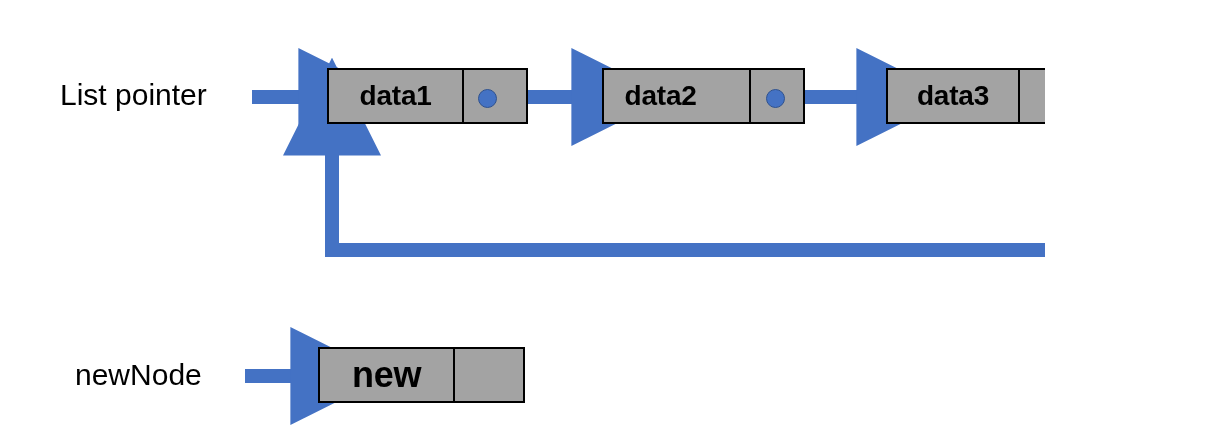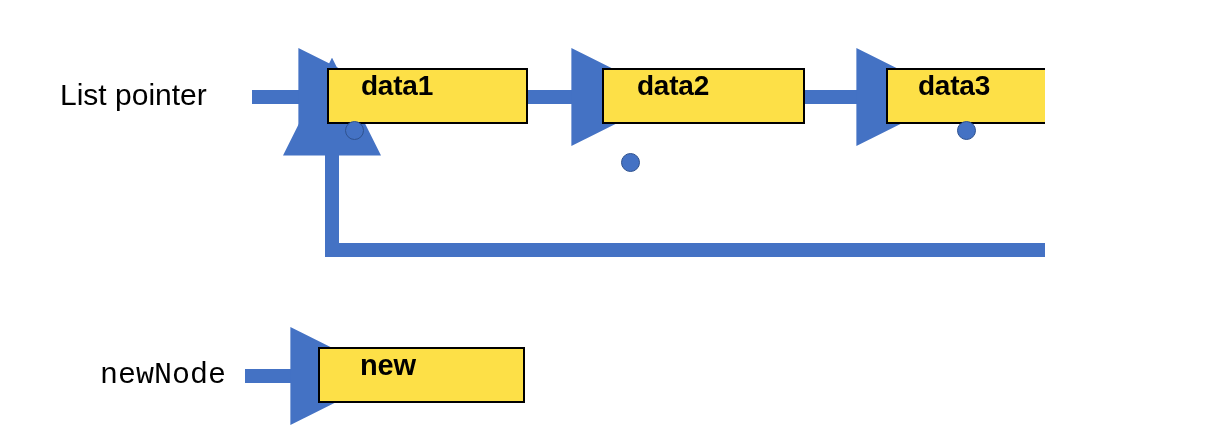--- a/index.html
+++ b/index.html
@@ -23,23 +23,22 @@
     left: 0;
     top: 0;
     width: 1213px;
     height: 446px;
     pointer-events: none;
   }
   .node {
     position: absolute;
     box-sizing: border-box;
     display: flex;
-    background: #fde047;
+    background: #a3a3a3;
     border: 2.5px solid #000000;
-    flex-direction: column;
   }
   .node .cell-data {
     box-sizing: border-box;
     display: flex;
     align-items: center;
     justify-content: center;
     font-weight: bold;
     color: #000000;
     font-family: "Liberation Sans", sans-serif;
     letter-spacing: -0.2px;
@@ -115,22 +114,22 @@
     </div>
   </div>
 
   <div class="node" style="left:886px; top:68px; width:269px; height:56px;text-align:center;">
     <div class="cell-data" style="width:132px; font-size:28px;">data3</div>
     <div class="cell-ptr" style="width:137px;">
       <span class="ptr-dot" style="left:67px; top:19px; width:19px; height:19px;"></span>
     </div>
   </div>
 
-  <div class="plain-label" style="left:100px; top:358px; font-size:30px;font-family:Liberation Mono, monospace;">newNode</div>
+  <div class="plain-label" style="left:75px; top:358px; font-size:30px;">newNode</div>
 
   <div class="node" style="left:318px; top:347px; width:207px; height:56px;">
-    <div class="cell-data" style="width:136px; font-size:29px;">new</div>
+    <div class="cell-data" style="width:136px; font-size:36px;">new</div>
     <div class="cell-ptr" style="width:71px;">
       <span style="position:absolute; left:0; top:0; right:0; bottom:0;"></span>
     </div>
   </div>
 
 </div>
 
 </body></html>

